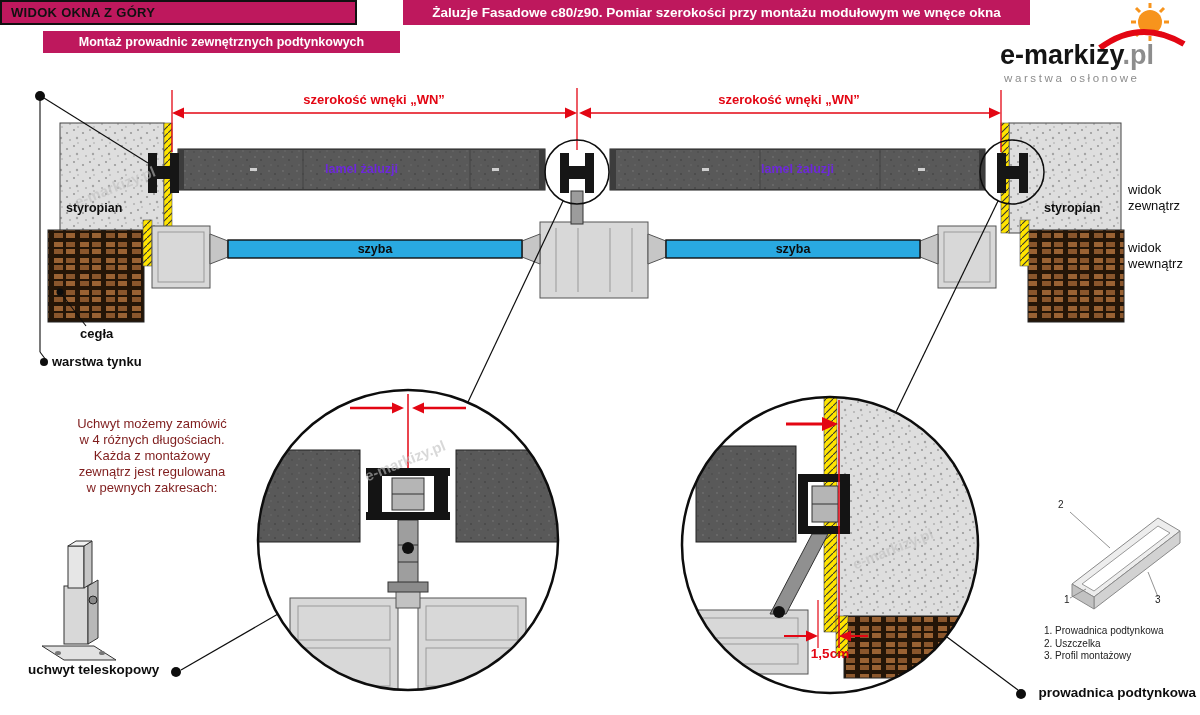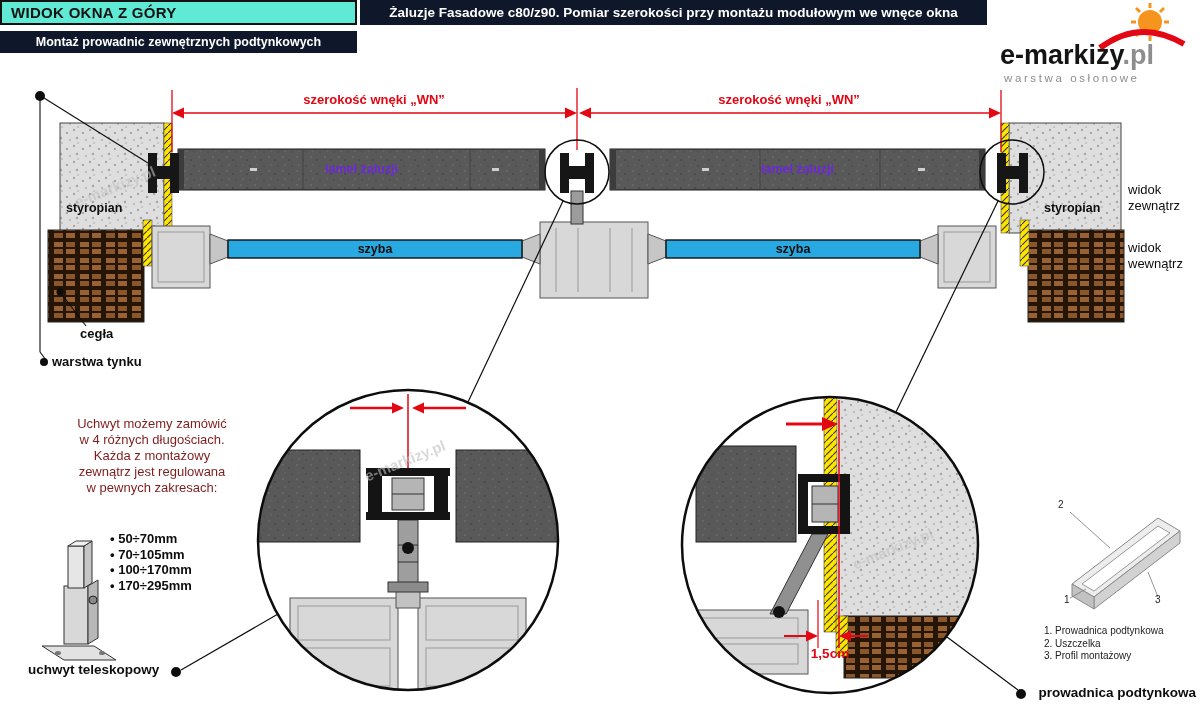--- a/index.html
+++ b/index.html
@@ -1,22 +1,22 @@
 <!DOCTYPE html>
 <html><head>
 <meta charset="utf-8">
 <style>
   * { margin:0; padding:0; box-sizing:border-box; }
   body { background:#fff; font-family:"Liberation Sans", sans-serif; }
   .canvas { position:relative; width:1200px; height:715px; background:#fff; overflow:hidden; }
   .abs { position:absolute; }
-  .hdr-white { background:#5eead4; border:2px solid #111; color:#111; font-weight:bold;
-               font-size:15px; display:flex; align-items:center; padding-left:9px; letter-spacing:.3px; }
-  .hdr-black { background:#0f172a; color:#fff; font-weight:bold; font-size:13px;
-               display:flex; align-items:center; justify-content:center; text-align:center; }
+  .hdr-white { background:#be185d; border:2px solid #111; color:#111; font-weight:bold;
+               font-size:13px; display:flex; align-items:center; padding-left:9px; letter-spacing:.3px; }
+  .hdr-black { background:#be185d; color:#fff; font-weight:bold; font-size:13px;
+               display:flex; align-items:center; justify-content:center; text-align:center;margin-left:43px; }
   .red-label { color:#e30613; font-weight:bold; font-size:13px; text-align:center; white-space:nowrap; }
   .white-label { color:#6d28d9; font-weight:bold; font-size:12.5px; text-align:center; }
   .black-label { color:#0d0d0d; font-weight:bold; font-size:12.5px; white-space:nowrap; }
   .black-label-lg { color:#0d0d0d; font-weight:bold; font-size:13.5px; white-space:nowrap; }
   .plain { color:#7f1d1d; font-size:13px; }
   .small { color:#222; font-size:10px; white-space:nowrap; }
   .view-label { color:#0d0d0d; font-size:13px; line-height:16px; }
   .note { text-align:center; line-height:16px; }
   .sizes div { line-height:15.5px; font-weight:bold; font-size:13px; color:#0d0d0d; }
   .legend div { line-height:12.5px; }
@@ -301,26 +301,20 @@
   <div class="abs black-label-lg" style="left:80px;top:326px;font-size:13px">cegła</div>
   <div class="abs black-label-lg" style="left:52px;top:354px;font-size:13px">warstwa tynku</div>
 
   <div class="abs plain note" style="left:64px;top:416px;width:176px">
     <div>Uchwyt możemy zamówić</div>
     <div>w 4 różnych długościach.</div>
     <div>Każda z montażowy</div>
     <div>zewnątrz jest regulowana</div>
     <div>w pewnych zakresach:</div>
   </div>
-  <div class="abs sizes" style="left:110px;top:531px">
-    <div>• 50÷70mm</div>
-    <div>• 70÷105mm</div>
-    <div>• 100÷170mm</div>
-    <div>• 170÷295mm</div>
-  </div>
   <div class="abs black-label-lg" style="left:28px;top:662px">uchwyt teleskopowy</div>
 
   <div class="abs red-label" style="left:794px;top:646px;width:72px;font-size:13.5px">1,5cm</div>
 
   <div class="abs small" style="left:1058px;top:499px">2</div>
   <div class="abs small" style="left:1064px;top:594px">1</div>
   <div class="abs small" style="left:1155px;top:594px">3</div>
   <div class="abs small legend" style="left:1044px;top:625px">
     <div>1. Prowadnica podtynkowa</div>
     <div>2. Uszczelka</div>

